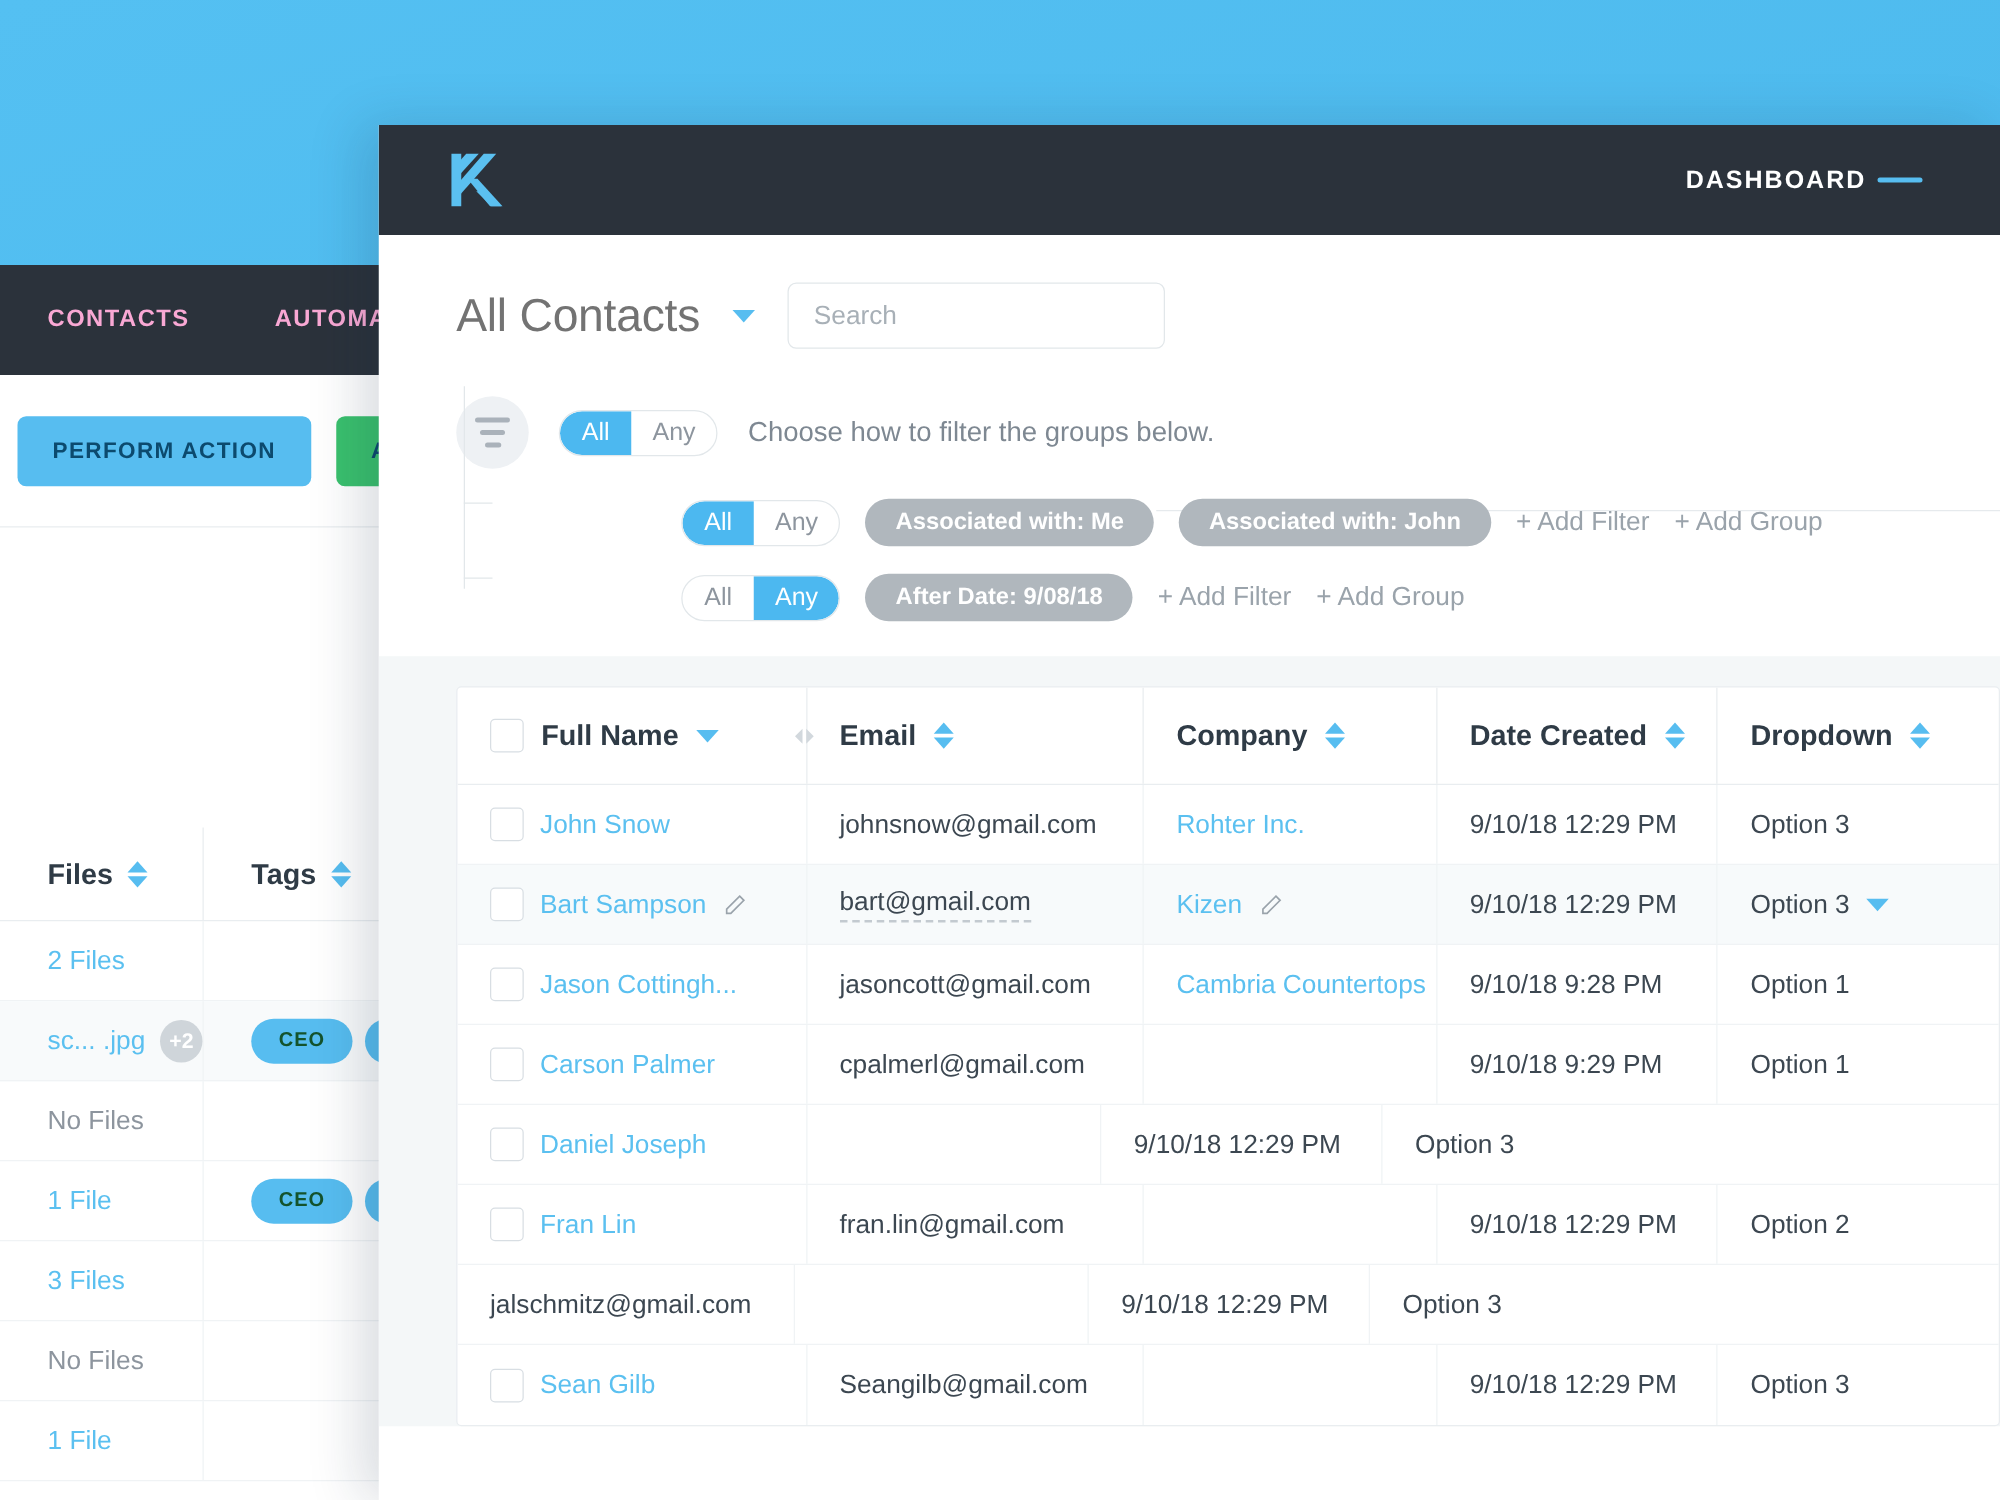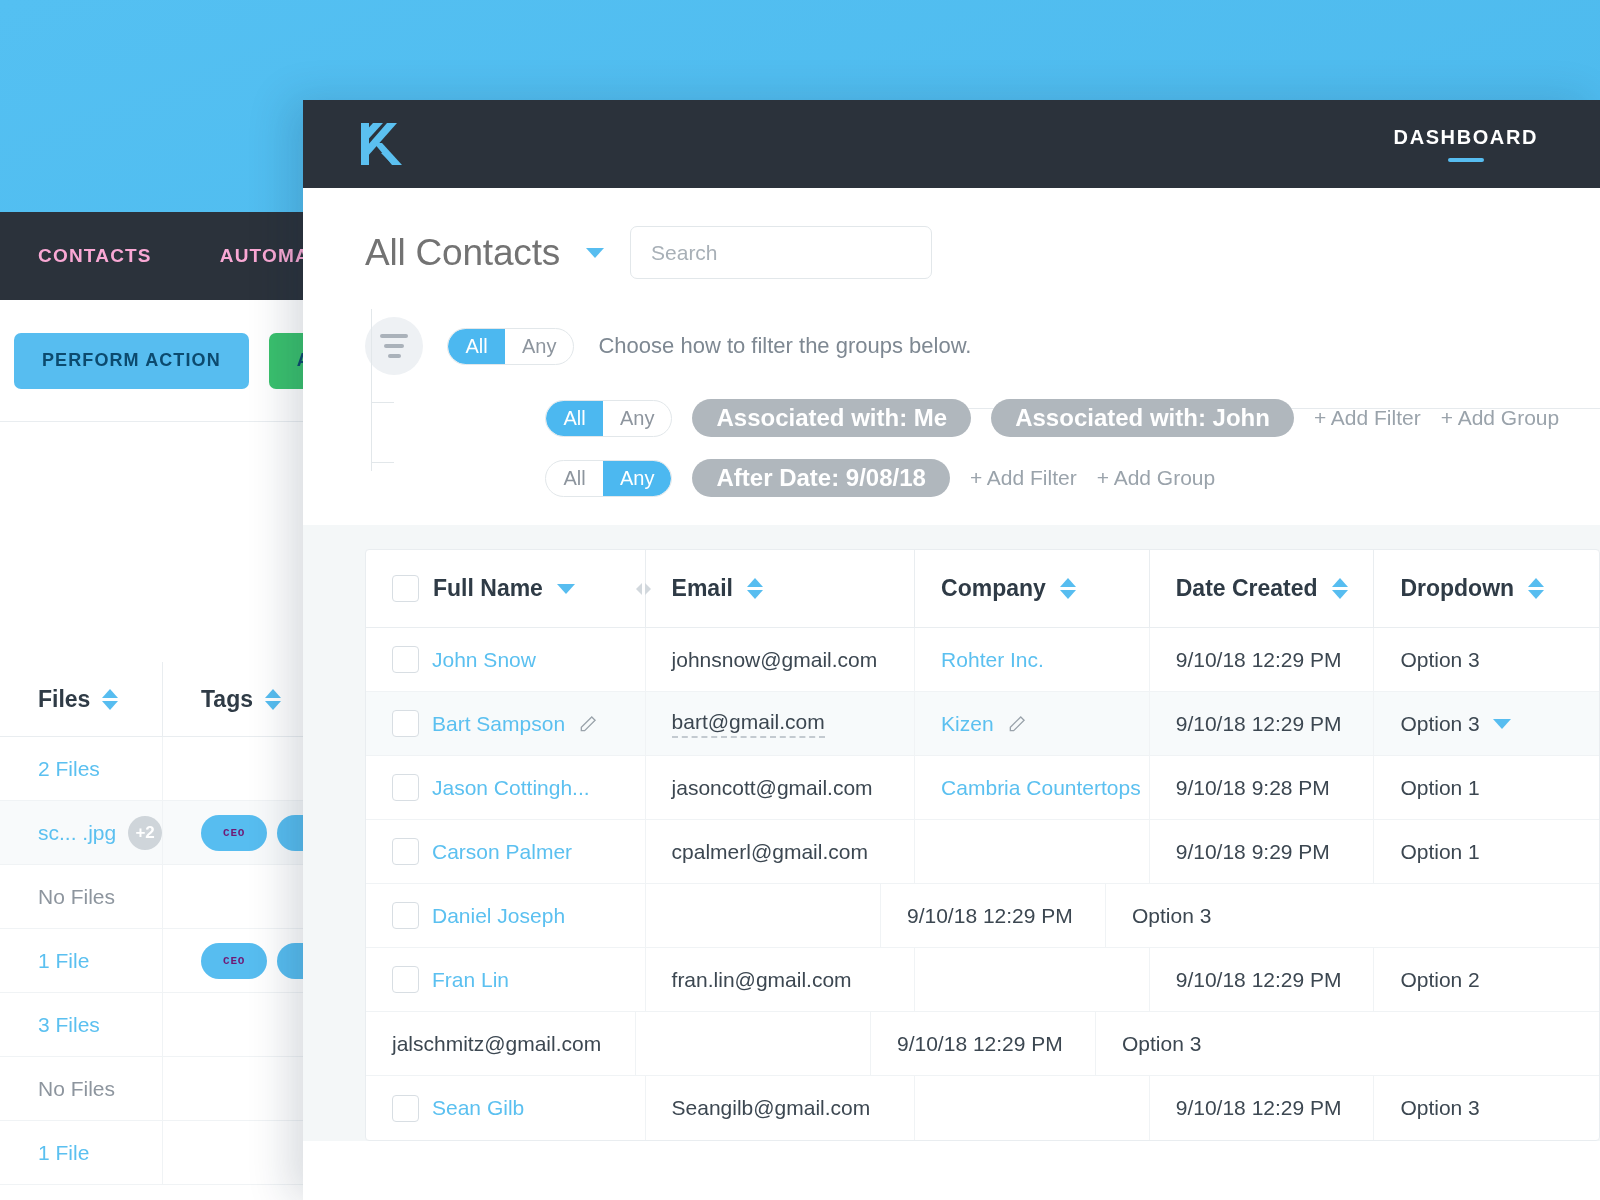--- a/index.html
+++ b/index.html
@@ -71,42 +71,41 @@
   }
   .bgt-cell.c1 { width: 163px; color: #5bc0f0; }
   .bgt-cell.c1.muted { color: #8d959e; }
   .bgt-cell.c2 { width: 300px; gap: 10px; }
   .plus-badge {
     width: 34px; height: 34px; border-radius: 50%; background: #cfd5da;
     color: #fff; font-size: 17px; font-weight: bold;
     display: flex; align-items: center; justify-content: center;
   }
   .tag-pill {
-    height: 36px; border-radius: 18px; background: #57bdf0; color: #701a75;
-    font-size: 11px; font-weight: bold; letter-spacing: 0.8px;
+    height: 36px; border-radius: 18px; background: #57bdf0; color: #14532d;
+    font-size: 16px; font-weight: bold; letter-spacing: 0.8px;
     display: flex; align-items: center; justify-content: center;
     padding: 0 22px;
-    font-family: Liberation Mono, monospace;
   }
   .tag-pill.round { width: 46px; padding: 0; border-radius: 18px; }
 
   
   #app-card {
     position: absolute; left: 303px; top: 100px; width: 1297px; height: 1100px;
     background: #ffffff;
     box-shadow: -14px 0 40px rgba(20,40,60,0.16);
     overflow: hidden;
   }
   #app-header {
     height: 88px; background: #2b323b;
     display: flex; align-items: center; justify-content: space-between;
     padding: 0 62px 0 58px;
   }
   #logo { width: 44px; height: 46px; }
-  #dash-wrap { display: flex; flex-direction: column; align-items: center; gap: 9px; }
+  #dash-wrap { display: flex; flex-direction: row; align-items: center; gap: 9px; }
   #dash-label {
     color: #ffffff; font-size: 20px; font-weight: bold; letter-spacing: 1.6px;
   }
   #dash-underline { width: 36px; height: 4px; background: #57bdf0; border-radius: 2px; }
 
   
   #title-row {
     display: flex; align-items: center; padding: 38px 0 0 62px; gap: 26px;
   }
   #page-title {
@@ -150,21 +149,21 @@
     display: flex; align-items: center; justify-content: center;
     font-size: 20px; padding: 0 17px; color: #8d959e; min-width: 57px;
   }
   .toggle span.on { background: #4cb8f0; color: #ffffff; }
   .toggle span:first-child.on { border-radius: 19px 0 0 19px; }
   .toggle span:last-child.on { border-radius: 0 19px 19px 0; }
 
   #filter-hint { font-size: 22px; color: #7e8892; }
   .chip {
     height: 38px; border-radius: 19px; background: #b0b7bd; color: #ffffff;
-    font-size: 24px; font-weight: bold; display: flex; align-items: center;
+    font-size: 19px; font-weight: bold; display: flex; align-items: center;
     justify-content: center; padding: 0 24px; white-space: nowrap; flex: none;
   }
   .addlink { font-size: 21px; color: #9aa3ab; white-space: nowrap; }
 
   
   #conn-v {
     position: absolute; left: 68px; top: 30px; width: 1px; height: 162px;
     background: #e2e7ea;
   }
   .conn-h {

